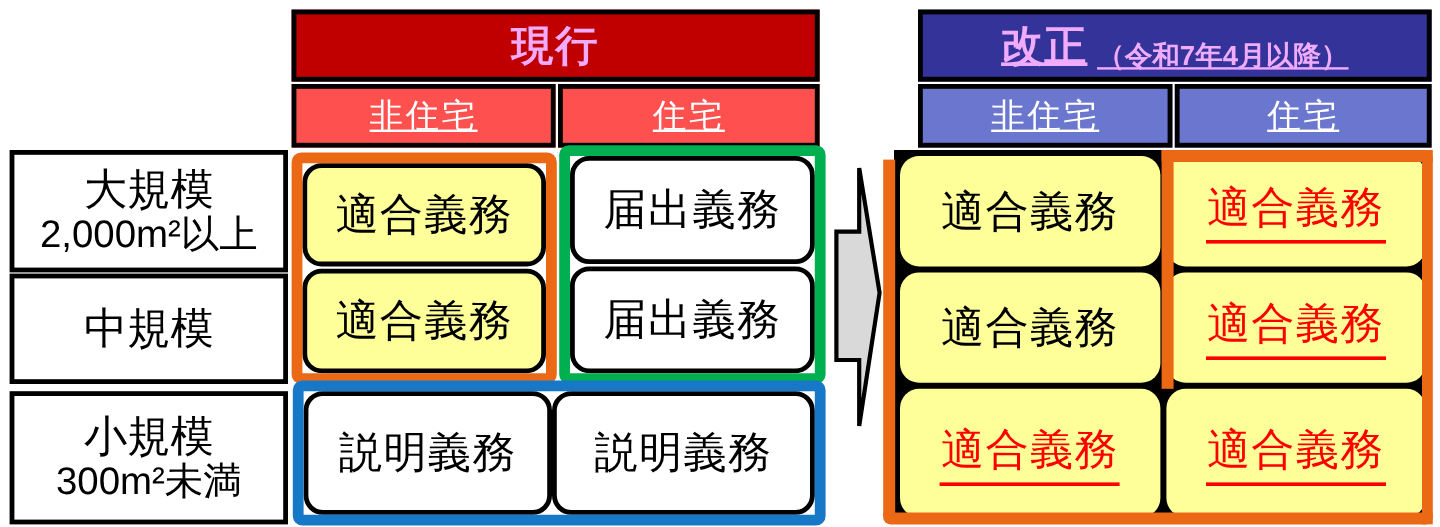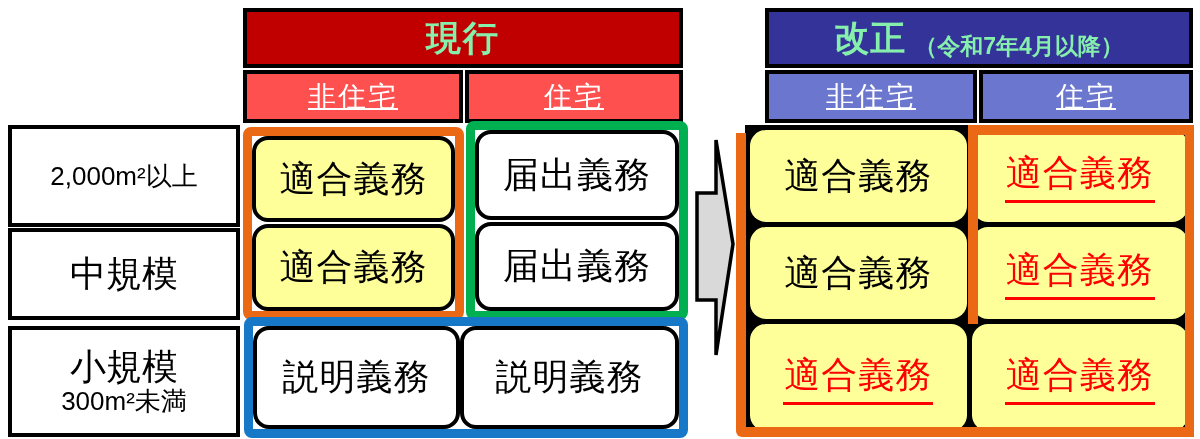--- a/index.html
+++ b/index.html
@@ -4,50 +4,51 @@
 <style>
   html,body{margin:0;padding:0;background:#ffffff;}
   .canvas{
     position:relative;width:1200px;height:439px;background:#ffffff;overflow:hidden;
     font-family:"Liberation Sans","DejaVu Sans",sans-serif;color:#000;
   }
   .abs{position:absolute;box-sizing:border-box;}
   .center{display:flex;align-items:center;justify-content:center;}
   .blk{border:4px solid #000;}
   
-  .hdr{color:#86efac;font-weight:bold;font-size:35px;letter-spacing:2px;}
+  .hdr{color:#f0abfc;font-weight:bold;font-size:35px;letter-spacing:2px;}
   .hdr-current{background:var(--current_header_bg,#C00000);}
   .hdr-revised{background:var(--revised_header_bg,#33339A);letter-spacing:1px;}
   .hdr-note{font-size:23px;font-weight:bold;margin-left:8px;letter-spacing:0;margin-top:16px;}
   .sub{color:#fff;font-size:28px;letter-spacing:2px;text-decoration:underline;}
   .sub-current{background:var(--current_subheader_bg,#FF5050);}
   .sub-revised{background:var(--revised_subheader_bg,#6B76CE);}
   
   .rlabel{background:#fff;flex-direction:column;line-height:1.08;text-align:center;}
   .rl-title{font-size:36px;}
-  .rl-sub{font-size:26px;text-align:center;}
+  .rl-sub{font-size:32px;text-align:center;}
   
   .cell{background:#fff;font-size:36px;letter-spacing:1px;border-radius:16px;}
   .cell.yellow{background:var(--cell_highlight_bg,#FFFF99);}
   .cell.redtext span{color:var(--emphasis_red,#FF0000);border-bottom:3px solid var(--emphasis_red,#FF0000);padding:0 1px 2px;}
   
   .group{border-style:solid;border-width:9px;border-radius:8px;background:transparent;pointer-events:none;}
   .group.orange{border-color:var(--group_orange,#EB6914);}
   .group.green{border-color:var(--group_green,#00B050);}
   .group.blue{border-color:var(--group_blue,#1878C8);}
   
   .rbody{background:#000;padding:5px;display:grid;grid-template-columns:1fr 1fr;grid-template-rows:92px 92px 107px;gap:5px;}
   .oseg{background:var(--group_orange,#EB6914);pointer-events:none;}
 </style>
 </head>
 <body>
 
 <div class="canvas">
 
   <div class="abs center blk rlabel" style="left:8px;top:125px;width:232px;height:102px;">
+    <div class="rl-title">大規模</div>
     <div class="rl-sub">2,000m²以上</div>
   </div>
   <div class="abs center blk rlabel" style="left:8px;top:228px;width:232px;height:92px;">
     <div class="rl-title">中規模</div>
   </div>
   <div class="abs center blk rlabel" style="left:8px;top:326px;width:232px;height:111px;">
     <div class="rl-title">小規模</div>
     <div class="rl-sub">300m²未満</div>
   </div>
 
@@ -77,21 +78,21 @@
     </div>
 
   <div class="abs group orange" style="left:243px;top:127px;width:221px;height:193px;"></div>
   <div class="abs group green" style="left:466px;top:121px;width:222px;height:199px;"></div>
   <div class="abs group blue" style="left:244px;top:317px;width:444px;height:121px;"></div>
 
   <svg class="abs" style="left:688px;top:130px;" width="52" height="232" viewBox="0 0 52 232">
     <polygon points="9,63 28,63 28,10 45,114 28,225 28,170 9,170" fill="#D9D9D9" stroke="#000" stroke-width="3.5" stroke-linejoin="miter"></polygon>
   </svg>
 
-  <div class="abs center blk hdr hdr-revised" style="left:765px;top:8px;width:428px;height:60px;">
+  <div class="abs center blk hdr hdr-revised" style="left:765px;top:8px;width:428px;height:60px;text-decoration:underline;">
     <span>改正</span>
     <span class="hdr-note">（令和7年4月以降）</span>
   </div>
   <div class="abs center blk sub sub-revised" style="left:765px;top:70px;width:212px;height:53px;">非住宅</div>
   <div class="abs center blk sub sub-revised" style="left:979px;top:70px;width:214px;height:53px;">住宅</div>
 
   <div class="abs rbody" style="left:745px;top:125px;width:448px;height:311px;">
     <div class="center cell yellow">
         <span>適合義務</span>
       </div>

